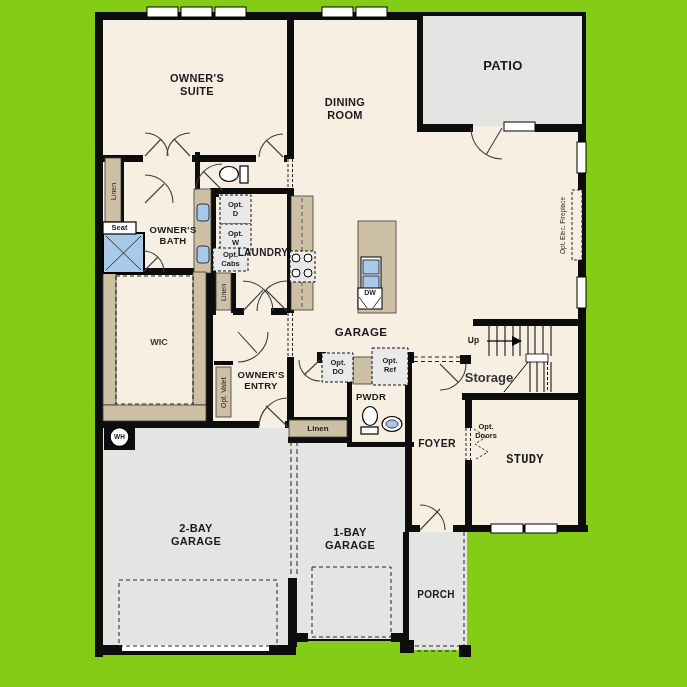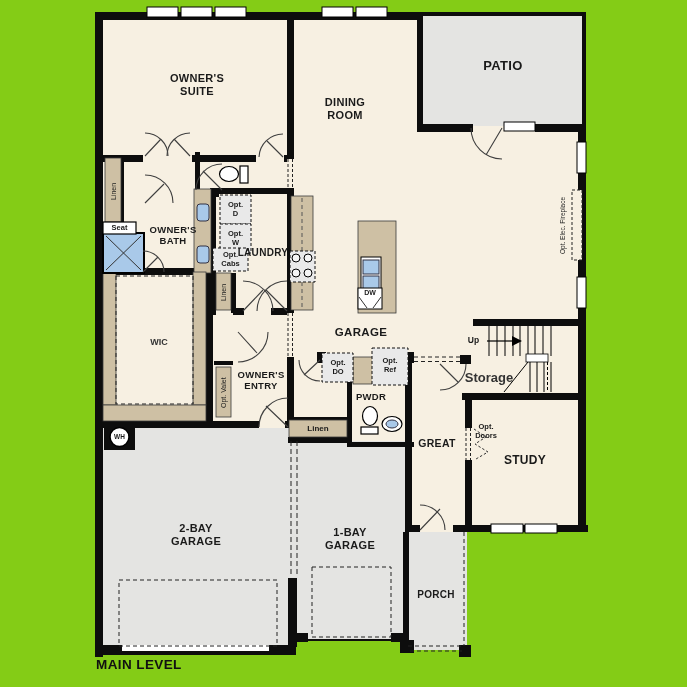--- a/index.html
+++ b/index.html
@@ -216,27 +216,26 @@
 
 <div class="lbl room" style="left:162px;top:66px;width:70px;height:38px;font-size:11px;">OWNER'S SUITE</div>
 <div class="lbl room" style="left:314px;top:90px;width:62px;height:38px;font-size:11px;">DINING ROOM</div>
 <div class="lbl room" style="left:468px;top:58px;width:70px;height:14px;font-size:13px;">PATIO</div>
 <div class="lbl room" style="left:142px;top:220px;width:62px;height:30px;font-size:9.5px;">OWNER'S BATH</div>
 <div class="lbl sm" style="left:139px;top:336px;width:40px;height:13px;font-size:9px;color:#333;text-align:center;">WIC</div>
 <div class="lbl room" style="left:228px;top:246px;width:70px;height:14px;font-size:10px;">LAUNDRY</div>
 <div class="lbl room" style="left:227px;top:364px;width:68px;height:32px;font-size:9.5px;">OWNER'S ENTRY</div>
 <div class="lbl room" style="left:324px;top:325px;width:74px;height:16px;font-size:11.5px;">GARAGE</div>
 <div class="lbl room" style="left:348px;top:390px;width:46px;height:13px;font-size:9.5px;">PWDR</div>
-<div class="lbl room" style="left:408px;top:436px;width:58px;height:14px;font-size:10.5px;">GREAT</div>
-<div class="lbl room" style="left:493px;top:452px;width:64px;height:16px;font-size:12px;">STUDY</div>
+<div class="lbl room" style="left:408px;top:436px;width:58px;height:14px;font-size:10.5px;">FOYER</div>
+<div class="lbl room" style="left:493px;top:452px;width:64px;height:16px;font-size:12px;font-family:Liberation Mono, monospace;">STUDY</div>
 <div class="lbl sm" style="left:463px;top:370px;width:52px;height:13px;font-size:13px;color:#333;">Storage</div>
 <div class="lbl room" style="left:160px;top:517px;width:72px;height:36px;font-size:11px;">2-BAY GARAGE</div>
 <div class="lbl room" style="left:314px;top:521px;width:72px;height:36px;font-size:11px;">1-BAY GARAGE</div>
 <div class="lbl room" style="left:408px;top:588px;width:56px;height:13px;font-size:10px;">PORCH</div>
-<div class="title" style="left:96px;top:657px;width:140px;font-size:13.5px;">MAIN LEVEL</div>
 
 <div class="lbl sm" style="left:103px;top:223px;width:33px;height:10px;font-size:7.5px;">Seat</div>
 <div class="lbl sm" style="left:289px;top:422px;width:58px;height:13px;font-size:8px;">Linen</div>
 <div class="lbl sm" style="left:465px;top:335px;width:17px;height:11px;font-size:8.5px;">Up</div>
 <div class="lbl sm" style="left:358px;top:288px;width:24px;height:10px;font-size:7px;">DW</div>
 <div class="lbl sm" style="left:110px;top:428px;width:19px;height:18px;font-size:6.5px;">WH</div>
 <div class="lbl sm" style="left:226px;top:197px;width:19px;height:25px;font-size:7.5px;">Opt. D</div>
 <div class="lbl sm" style="left:226px;top:226px;width:19px;height:25px;font-size:7.5px;">Opt. W</div>
 <div class="lbl sm" style="left:218px;top:250px;width:25px;height:20px;font-size:7.5px;">Opt. Cabs</div>
 <div class="lbl sm" style="left:326px;top:356px;width:24px;height:24px;font-size:7.5px;">Opt. DO</div>

